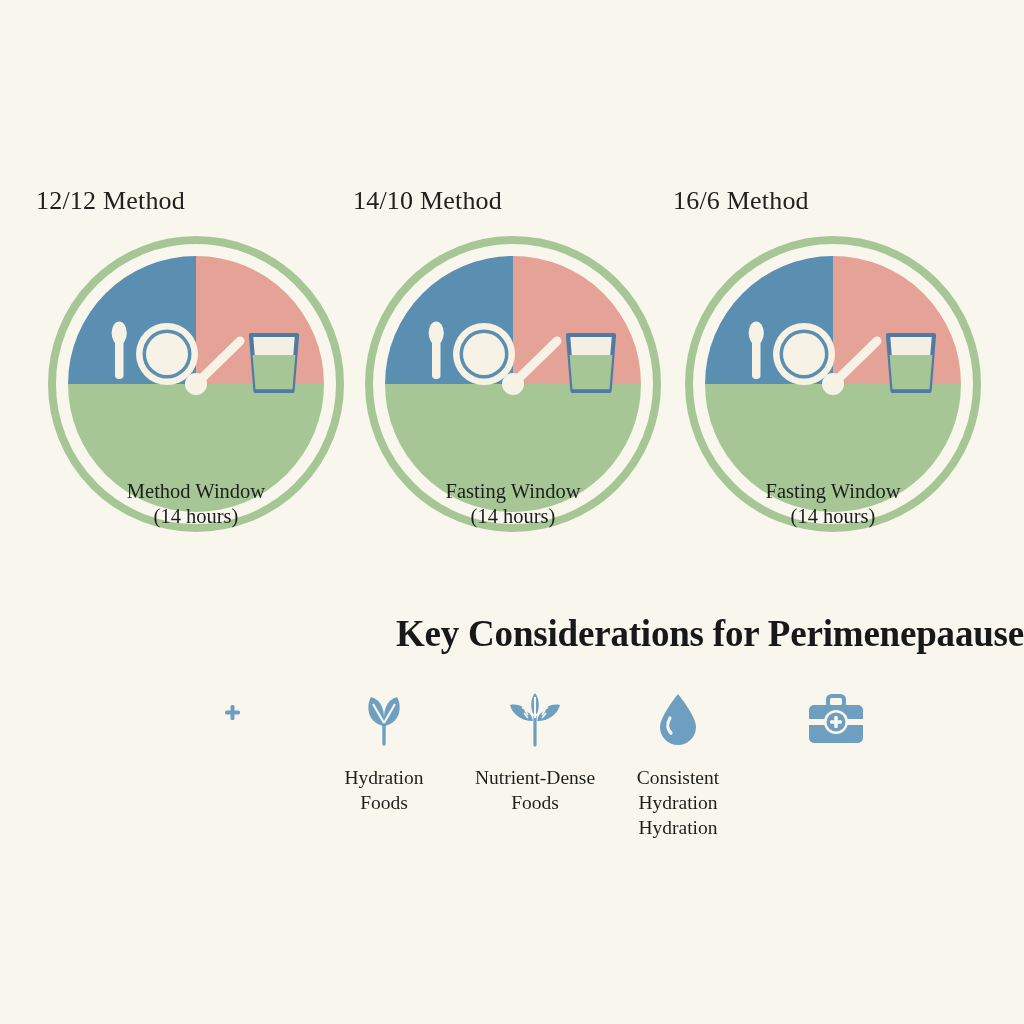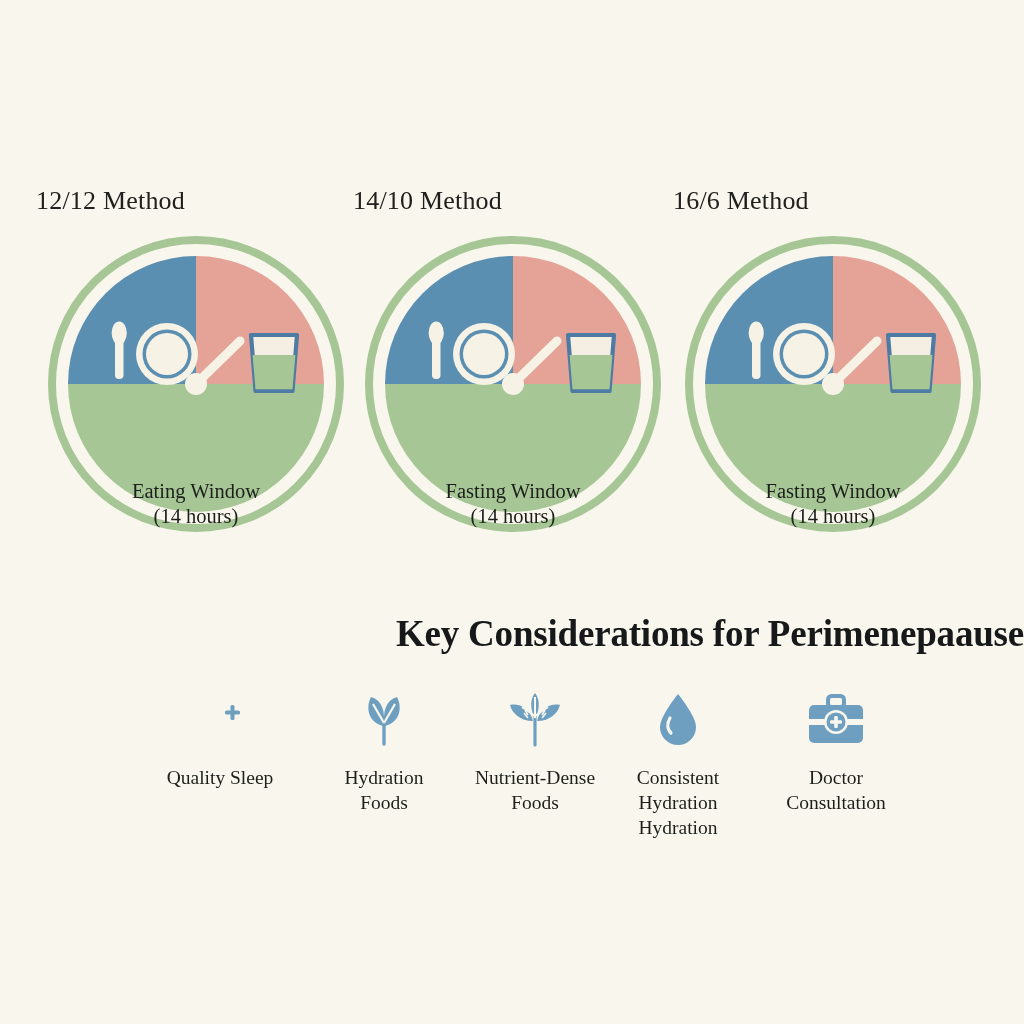--- a/index.html
+++ b/index.html
@@ -144,21 +144,21 @@
         <g>
           <line x1="160" y1="150" x2="204" y2="107" stroke="#f6f3e6" stroke-width="9" stroke-linecap="round"></line>
           <circle cx="160" cy="150" r="11" fill="#f6f3e6"></circle>
         </g>
         <g>
           <path d="M215,101 L261,101 L256.5,157 L219.5,157 Z" fill="#f4efe2" stroke="#4e7ba4" stroke-width="4.2" stroke-linejoin="round"></path>
           <path d="M216.6,121 L259.4,121 L256.5,155.2 L219.5,155.2 Z" fill="#a6c795"></path>
         </g>
       </svg>
       <div class="window-label">
-        <span>Eating Window</span>
+        <span>Method Window</span>
         <span class="lbl-sub">(14 hours)</span>
       </div>
     </div>
   </div>
 
   <div class="method-card card-1">
     <div class="method-title">14/10 Method</div>
     <div class="clock-wrap">
       <svg class="clock-svg" viewBox="0 0 320 300">
         <g>
@@ -235,23 +235,20 @@
 
   <div id="key-items">
 
     <div class="key-item item-0">
       <div class="key-icon">
         <svg width="56" height="52" viewBox="0 0 56 52">
           <path d="M30 4 A22 22 0 1 0 30 48 A17 17 0 1 1 30 4 Z" fill="#6f9fc0"></path>
           <rect x="38.5" y="11" width="4" height="15" rx="1.6" fill="#6f9fc0"></rect>
           <rect x="33" y="16.5" width="15" height="4" rx="1.6" fill="#6f9fc0"></rect>
         </svg>
-      </div>
-      <div class="key-label">
-        <span>Quality Sleep</span>
       </div>
     </div>
 
     <div class="key-item item-1">
       <div class="key-icon">
         <svg width="54" height="56" viewBox="0 0 54 56">
           <path d="M26 34 C10 30 9 14 14 5 C25 8 29 20 26 34 Z" fill="#6f9fc0"></path>
           <path d="M28 34 C44 30 45 14 40 5 C29 8 25 20 28 34 Z" fill="#6f9fc0"></path>
           <path d="M27 52 L27 26" stroke="#6f9fc0" stroke-width="3.4" stroke-linecap="round" fill="none"></path>
           <path d="M27 31 L16 12" stroke="#f9f7ed" stroke-width="2.2" fill="none"></path>
@@ -300,20 +297,16 @@
         <svg width="62" height="52" viewBox="0 0 62 52">
           <rect x="23" y="2" width="16" height="11" rx="3.5" fill="none" stroke="#6f9fc0" stroke-width="4"></rect>
           <rect x="4" y="11" width="54" height="38" rx="5" fill="#6f9fc0"></rect>
           <rect x="4" y="25" width="54" height="6" fill="#f9f7ed"></rect>
           <circle cx="31" cy="28" r="12" fill="#f9f7ed"></circle>
           <circle cx="31" cy="28" r="9.5" fill="#6f9fc0"></circle>
           <rect x="29.2" y="22" width="3.6" height="12" rx="1.3" fill="#f9f7ed"></rect>
           <rect x="25" y="26.2" width="12" height="3.6" rx="1.3" fill="#f9f7ed"></rect>
         </svg>
       </div>
-      <div class="key-label">
-        <span>Doctor</span><br>
-        <span>Consultation</span>
-      </div>
     </div>
 
   </div>
 </div>
 
 </body></html>

